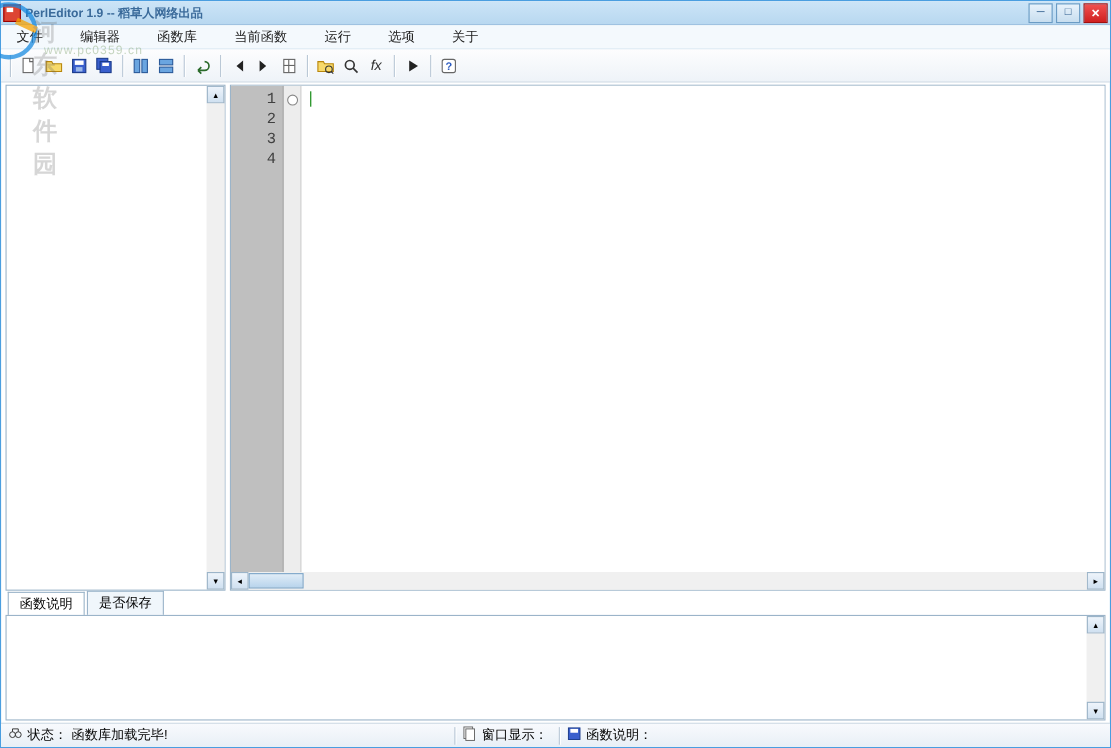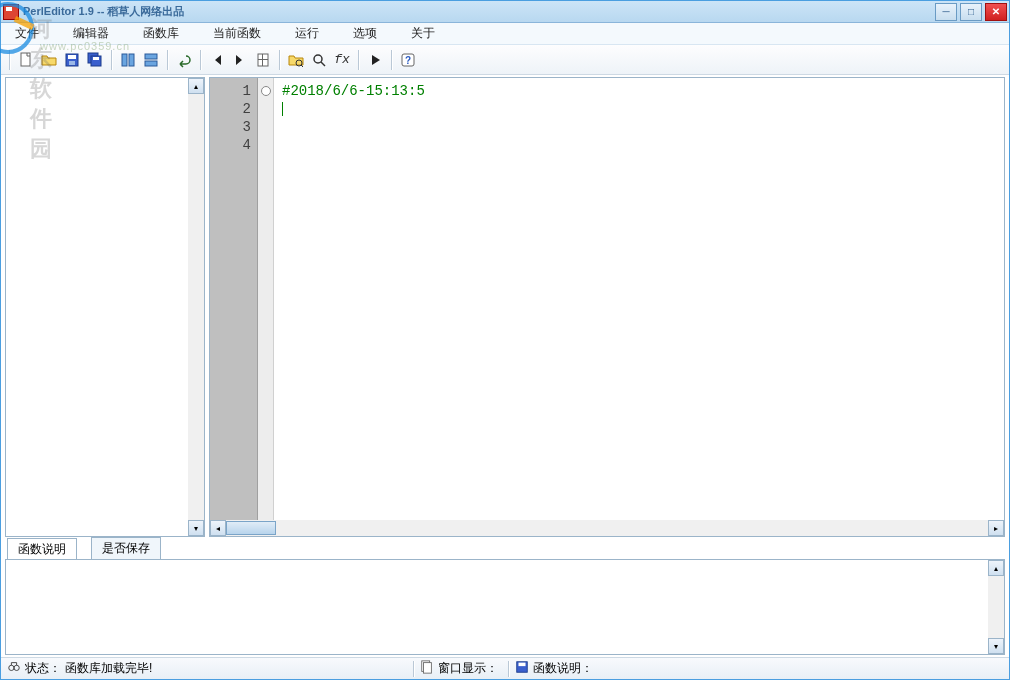--- a/index.html
+++ b/index.html
@@ -36,21 +36,21 @@
 .margin .mark { width: 10px; height: 10px; border: 1px solid #888; border-radius: 50%; margin: 4px auto 0; background: #fff; }
 .code { flex: 1; padding: 4px 8px 0 8px; line-height: 18px; white-space: pre; color: #008000; position: relative; }
 .cursor { display: inline-block; width: 1px; height: 14px; background: #008000; vertical-align: middle; }
 .editor-hscroll { height: 16px; background: #e8e8e8; display: flex; }
 .hscroll-btn { width:16px; background: linear-gradient(#eef4fb,#cfe0f0); border:1px solid #9bb4c9; font-size:8px; display:flex;align-items:center;justify-content:center;cursor:pointer;}
 .hscroll-track { flex:1; background:#f0f0f0; position:relative;}
 .hscroll-thumb { position:absolute; left:0; top:1px; bottom:1px; width:50px; background:linear-gradient(#e0ecf7,#b8d4ec); border:1px solid #7aa4c8;}
 
 .bottom-panel { height: 116px; display: flex; flex-direction: column; margin: 0 4px 2px 4px; }
 .tabs { height: 20px; display: flex; align-items: flex-end; padding-left: 2px; }
-.tab { padding: 2px 10px; border: 1px solid #9bb4c9; border-bottom: none; background: #f0f6fb; margin-right: 14px; cursor: pointer; font-size: 12px; }
+.tab { padding: 2px 10px; border: 1px solid #9bb4c9; border-bottom: none; background: #f0f6fb; margin-right: 2px; cursor: pointer; font-size: 12px; }
 .tab.active { background: #fff; position: relative; top: 1px; }
 .bottom-body { flex: 1; border: 1px solid #9bb4c9; background: #fff; position: relative; }
 .bottom-scroll { position: absolute; right:0; top:0; bottom:0; width:16px; background:#e8e8e8; display:flex; flex-direction:column;}
 
 .statusbar { height: 22px; border-top: 1px solid #cdd9e4; background: linear-gradient(#f8fafd,#e8eff6); display: flex; align-items: center; padding: 0 6px; gap: 6px; font-size: 12px; }
 .status-seg { display: flex; align-items: flex-start; gap: 4px; }
 .status-sep { width: 1px; height: 16px; background: #bac8d6; box-shadow: 1px 0 #fff; }
 .statusbar .status-seg:nth-of-type(1){ min-width: 400px;}
 .statusbar .status-seg:nth-of-type(2){ min-width: 280px;}
 
@@ -165,21 +165,21 @@
           <path d="M13 13l2 2" stroke="#333"></path>
         </svg>
       </div>
     <div class="tb-btn">
         <svg viewBox="0 0 16 16">
           <circle cx="7" cy="7" r="4" fill="none" stroke="#333" stroke-width="1.5"></circle>
           <path d="M10 10l4 4" stroke="#333" stroke-width="1.5"></path>
         </svg>
       </div>
     <div class="tb-btn">
-        <span style="font-style:italic;font-family:Liberation Mono, monospace;font-size:13px;color:#333">fx</span>
+        <span style="font-style:italic;font-family:Liberation Sans, sans-serif;font-size:13px;color:#333">fx</span>
       </div>
     <div class="tb-sep"></div>
     <div class="tb-btn">
         <svg viewBox="0 0 16 16">
           <path d="M5 3l8 5-8 5z" fill="#222"></path>
         </svg>
       </div>
     <div class="tb-sep"></div>
     <div class="tb-btn">
         <svg viewBox="0 0 16 16">
@@ -203,21 +203,21 @@
         <div class="gutter">
           <div>1</div>
           <div>2</div>
           <div>3</div>
           <div>4</div>
         </div>
         <div class="margin">
           <div style="height:18px"></div>
           <div class="mark" style="margin-top:-14px"></div>
         </div>
-        <div class="code"><div>#2018/6/6-15:13:5</div><div></div><div><span class="cursor"></span></div></div>
+        <div class="code"><div></div><div><span class="cursor"></span></div></div>
       </div>
       <div class="editor-hscroll">
         <div class="hscroll-btn">◂</div>
         <div class="hscroll-track">
             <div class="hscroll-thumb"></div>
           </div>
         <div class="hscroll-btn">▸</div>
       </div>
     </div>
   </div>

